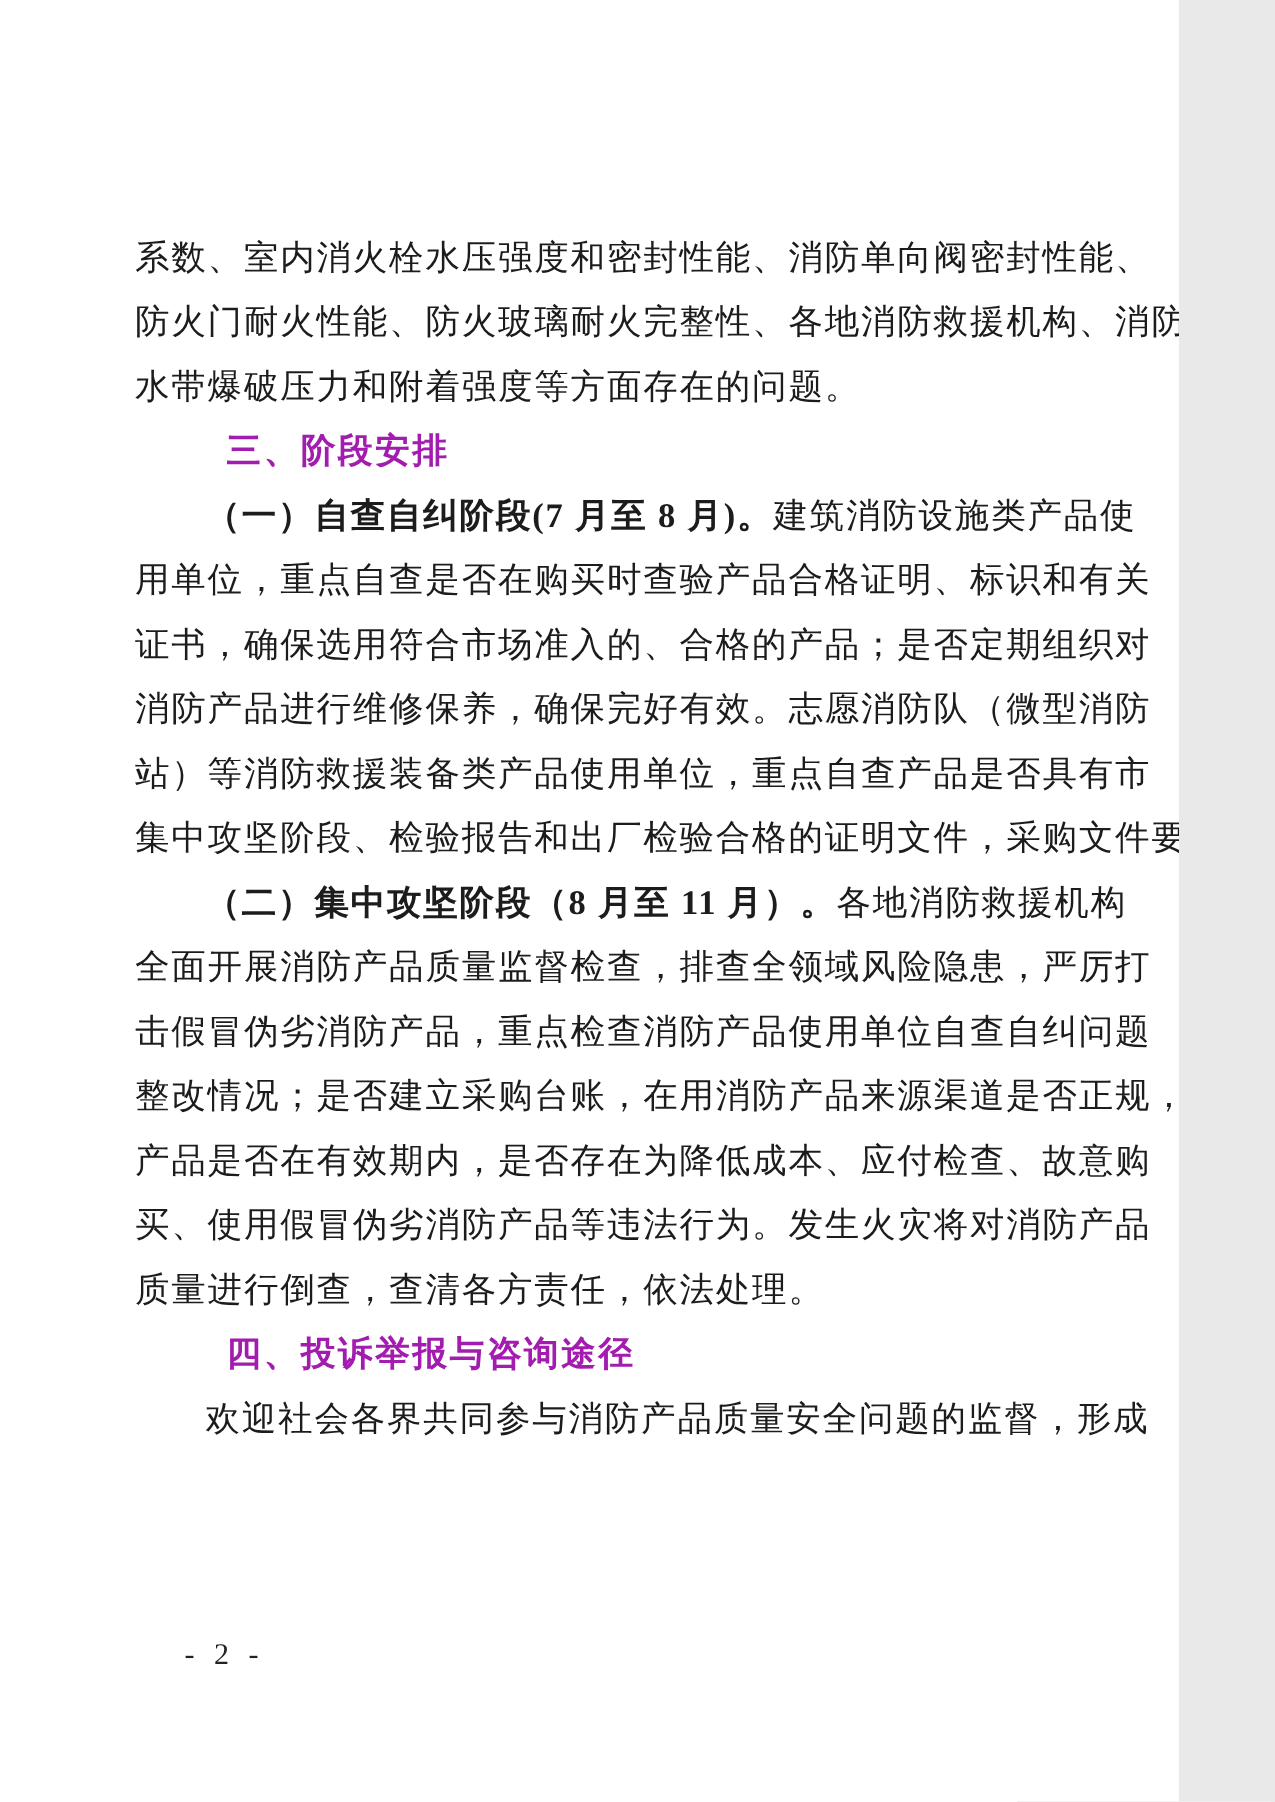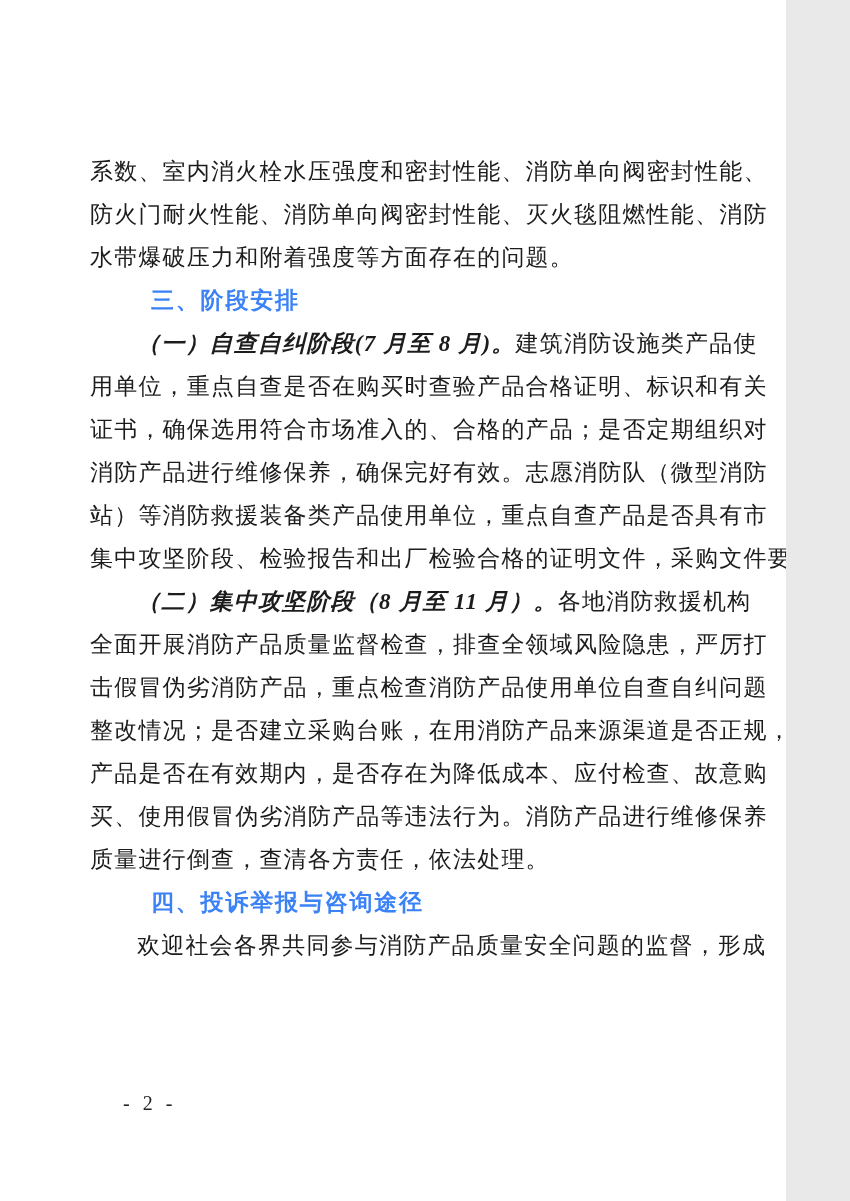--- a/index.html
+++ b/index.html
@@ -31,67 +31,66 @@
     text-align: left;
   }
   .first-line {
     padding-left: 47px;
   }
   .heading {
     font-family: "Liberation Sans", "DejaVu Sans", sans-serif;
     font-weight: 700;
     padding-left: 61px;
     letter-spacing: 1.8px;
-    color: #3b82f6;
+    color: #a21caf;
   }
   .lead {
     font-weight: 700;
-    font-style: italic;
   }
   .page-num {
     position: absolute;
     left: 123px;
     top: 1088px;
     height: 30px;
     line-height: 30px;
     font-size: 20px;
     letter-spacing: 4px;
     font-family: "Liberation Serif", "DejaVu Serif", serif;
     color: #222222;
   }
 </style>
 </head>
 <body>
 
 <div class="page">
   <div class="doc">
 
     <div class="line">系数、室内消火栓水压强度和密封性能、消防单向阀密封性能、</div>
-    <div class="line">防火门耐火性能、消防单向阀密封性能、灭火毯阻燃性能、消防</div>
+    <div class="line">防火门耐火性能、防火玻璃耐火完整性、各地消防救援机构、消防</div>
     <div class="line">水带爆破压力和附着强度等方面存在的问题。</div>
 
     <div class="line heading">三、阶段安排</div>
 
     <div class="line first-line">
       <span class="lead">（一）自查自纠阶段(7 月至 8 月)。</span><span>建筑消防设施类产品使</span>
     </div>
     <div class="line">用单位，重点自查是否在购买时查验产品合格证明、标识和有关</div>
     <div class="line">证书，确保选用符合市场准入的、合格的产品；是否定期组织对</div>
     <div class="line">消防产品进行维修保养，确保完好有效。志愿消防队（微型消防</div>
     <div class="line">站）等消防救援装备类产品使用单位，重点自查产品是否具有市</div>
     <div class="line">集中攻坚阶段、检验报告和出厂检验合格的证明文件，采购文件要</div>
 
     <div class="line first-line">
       <span class="lead">（二）集中攻坚阶段（8 月至 11 月）。</span><span>各地消防救援机构</span>
     </div>
     <div class="line">全面开展消防产品质量监督检查，排查全领域风险隐患，严厉打</div>
     <div class="line">击假冒伪劣消防产品，重点检查消防产品使用单位自查自纠问题</div>
     <div class="line">整改情况；是否建立采购台账，在用消防产品来源渠道是否正规，</div>
     <div class="line">产品是否在有效期内，是否存在为降低成本、应付检查、故意购</div>
-    <div class="line">买、使用假冒伪劣消防产品等违法行为。消防产品进行维修保养</div>
+    <div class="line">买、使用假冒伪劣消防产品等违法行为。发生火灾将对消防产品</div>
     <div class="line">质量进行倒查，查清各方责任，依法处理。</div>
 
     <div class="line heading">四、投诉举报与咨询途径</div>
 
     <div class="line first-line">欢迎社会各界共同参与消防产品质量安全问题的监督，形成</div>
 
   </div>
 
   <div class="page-num">- 2 -</div>
 </div>

